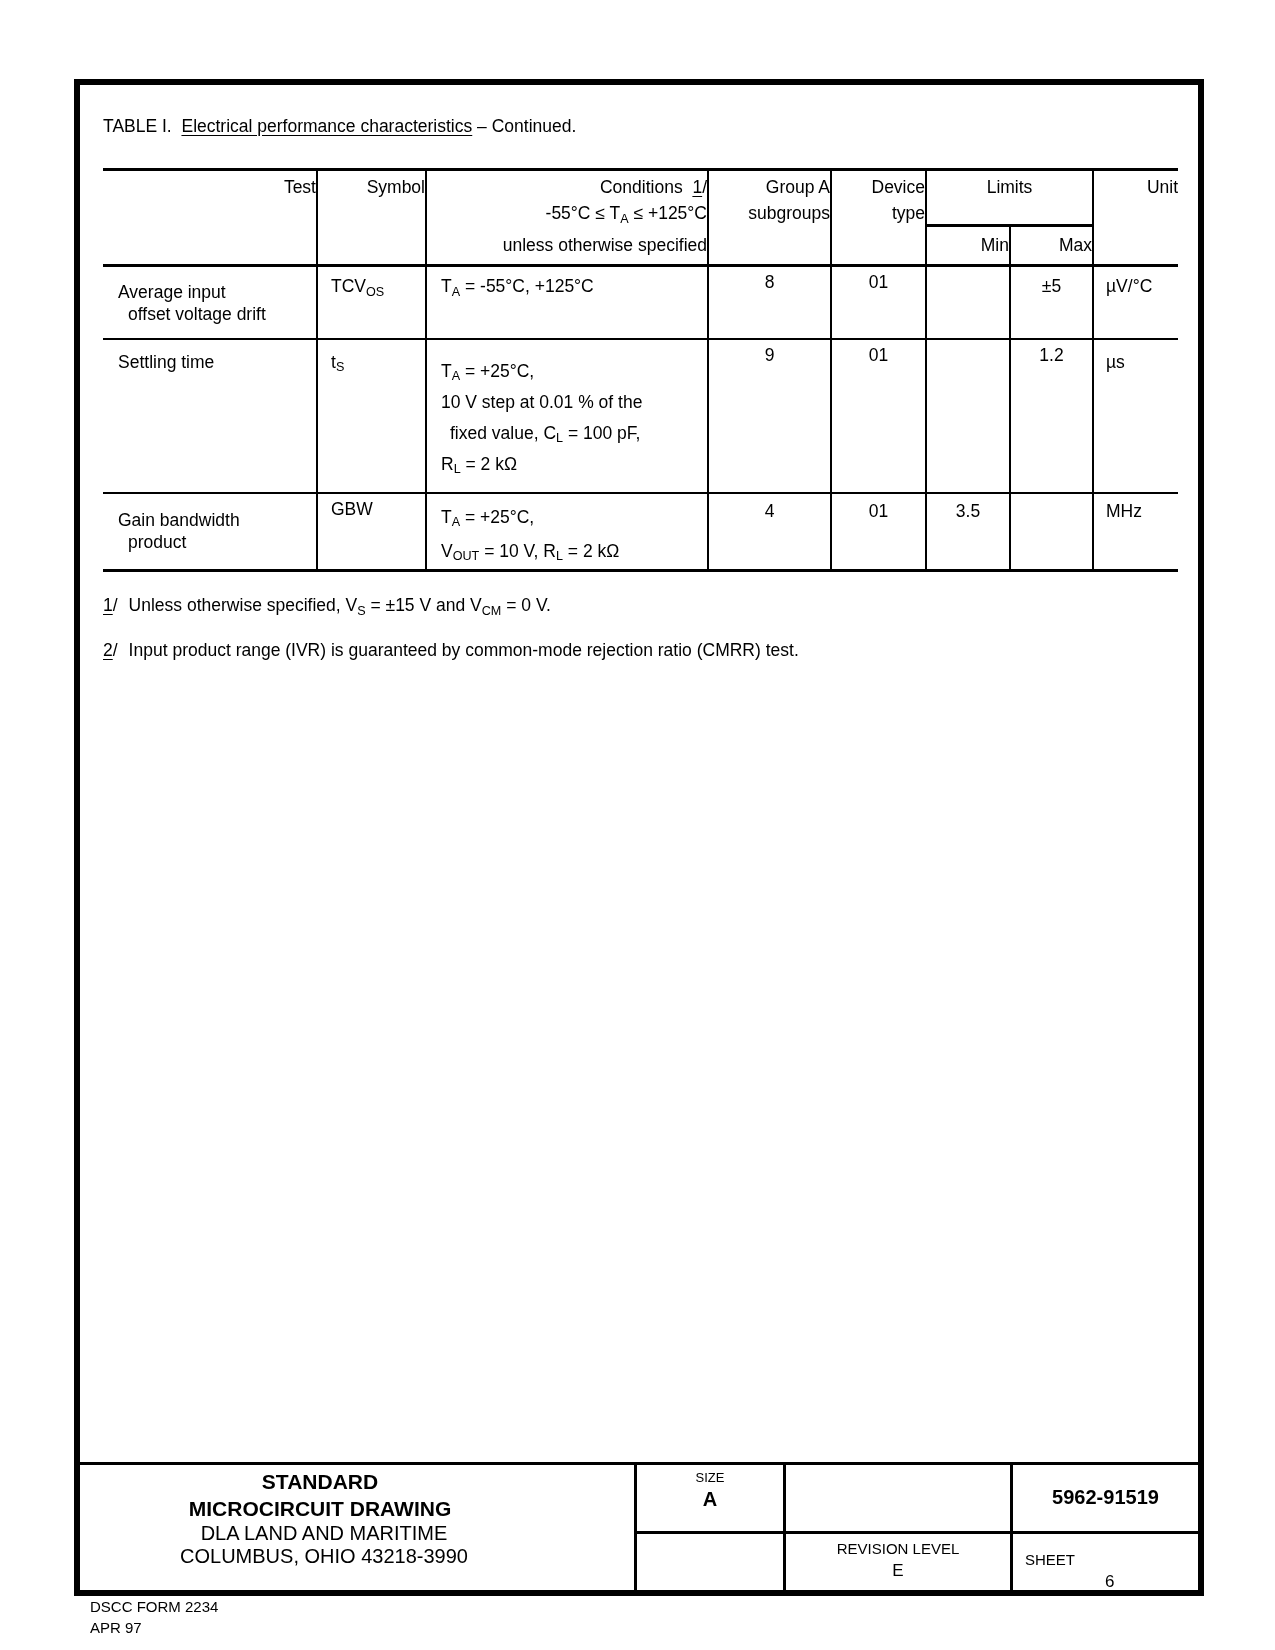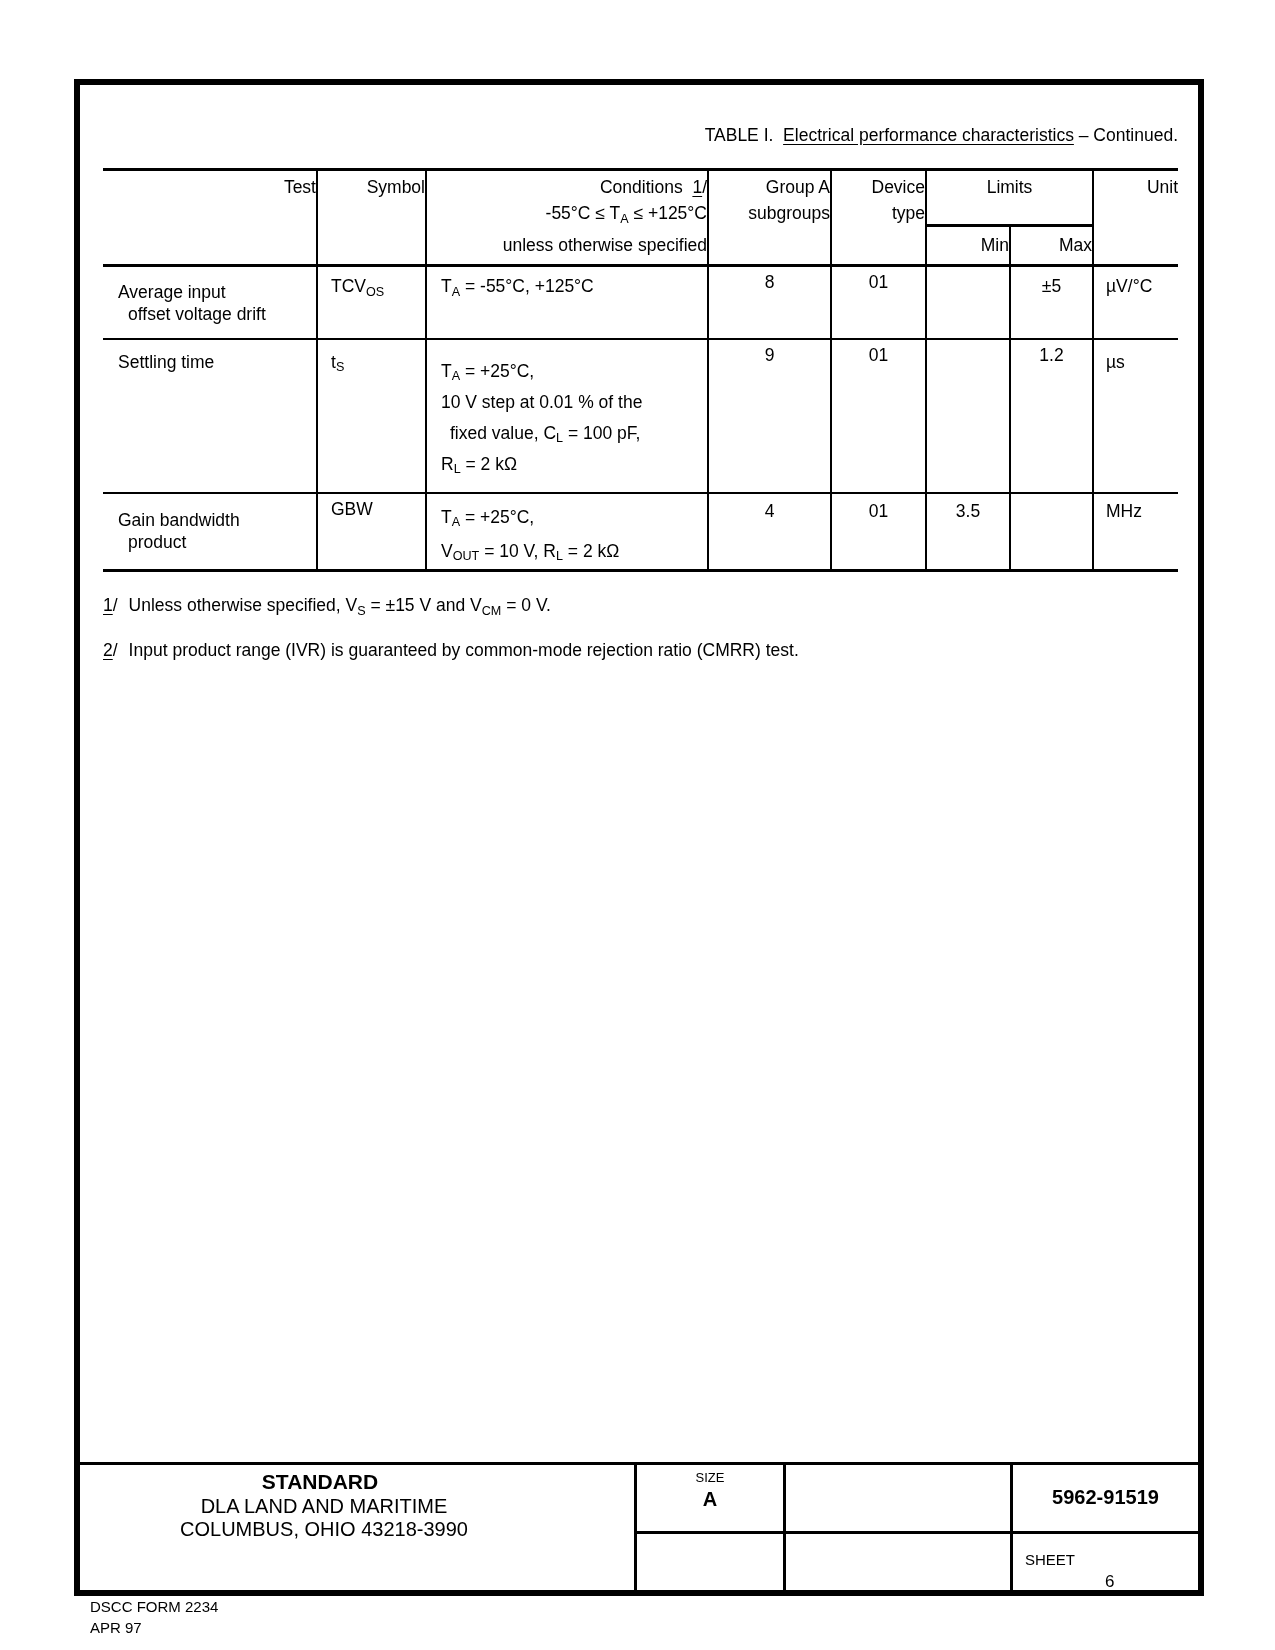--- a/index.html
+++ b/index.html
@@ -19,22 +19,22 @@
     position: absolute;
     left: 74px; top: 79px;
     width: 1130px; height: 1517px;
     border: 6px solid #000;
     box-sizing: border-box;
   }
 
   
   .tbl-title {
     position: absolute;
-    left: 103px; top: 122px; width: 1075px;
-    text-align: right;
+    left: 103px; top: 113px; width: 1075px;
+    text-align: left;
     font-size: 17.5px; line-height: 26px;
     white-space: pre;
   }
   .u { text-decoration: underline; text-underline-offset: 3px; }
 
   sub {
     font-size: 72%;
     line-height: 0;
     vertical-align: baseline;
     position: relative;
@@ -289,31 +289,36 @@
 </div>
 
 <div class="title-block">
   <div class="tb-vline" style="left:554px"></div>
   <div class="tb-vline" style="left:703px"></div>
   <div class="tb-vline" style="left:930px"></div>
   <div class="tb-hline" style="left:554px; width:564px"></div>
 
   <div class="org-block">
     <div class="org-l1">STANDARD</div>
+    <div class="org-l2">MICROCIRCUIT DRAWING</div>
     <div class="org-l3">DLA LAND AND MARITIME</div>
     <div class="org-l4">COLUMBUS, OHIO 43218-3990</div>
   </div>
 
   <div class="size-cell">
     <div class="size-label">SIZE</div>
     <div class="size-value">A</div>
   </div>
 
   <div class="dwg-cell">5962-91519</div>
 
+  <div class="rev-cell">
+    <div class="rev-label">REVISION LEVEL</div>
+    <div class="rev-value">E</div>
+  </div>
 
   <div class="sheet-cell">
     <div class="sheet-label">SHEET</div>
     <div class="sheet-value">6</div>
   </div>
 </div>
 
 <div class="form-footer">
   <div>DSCC FORM 2234</div>
   <div>APR 97</div>

